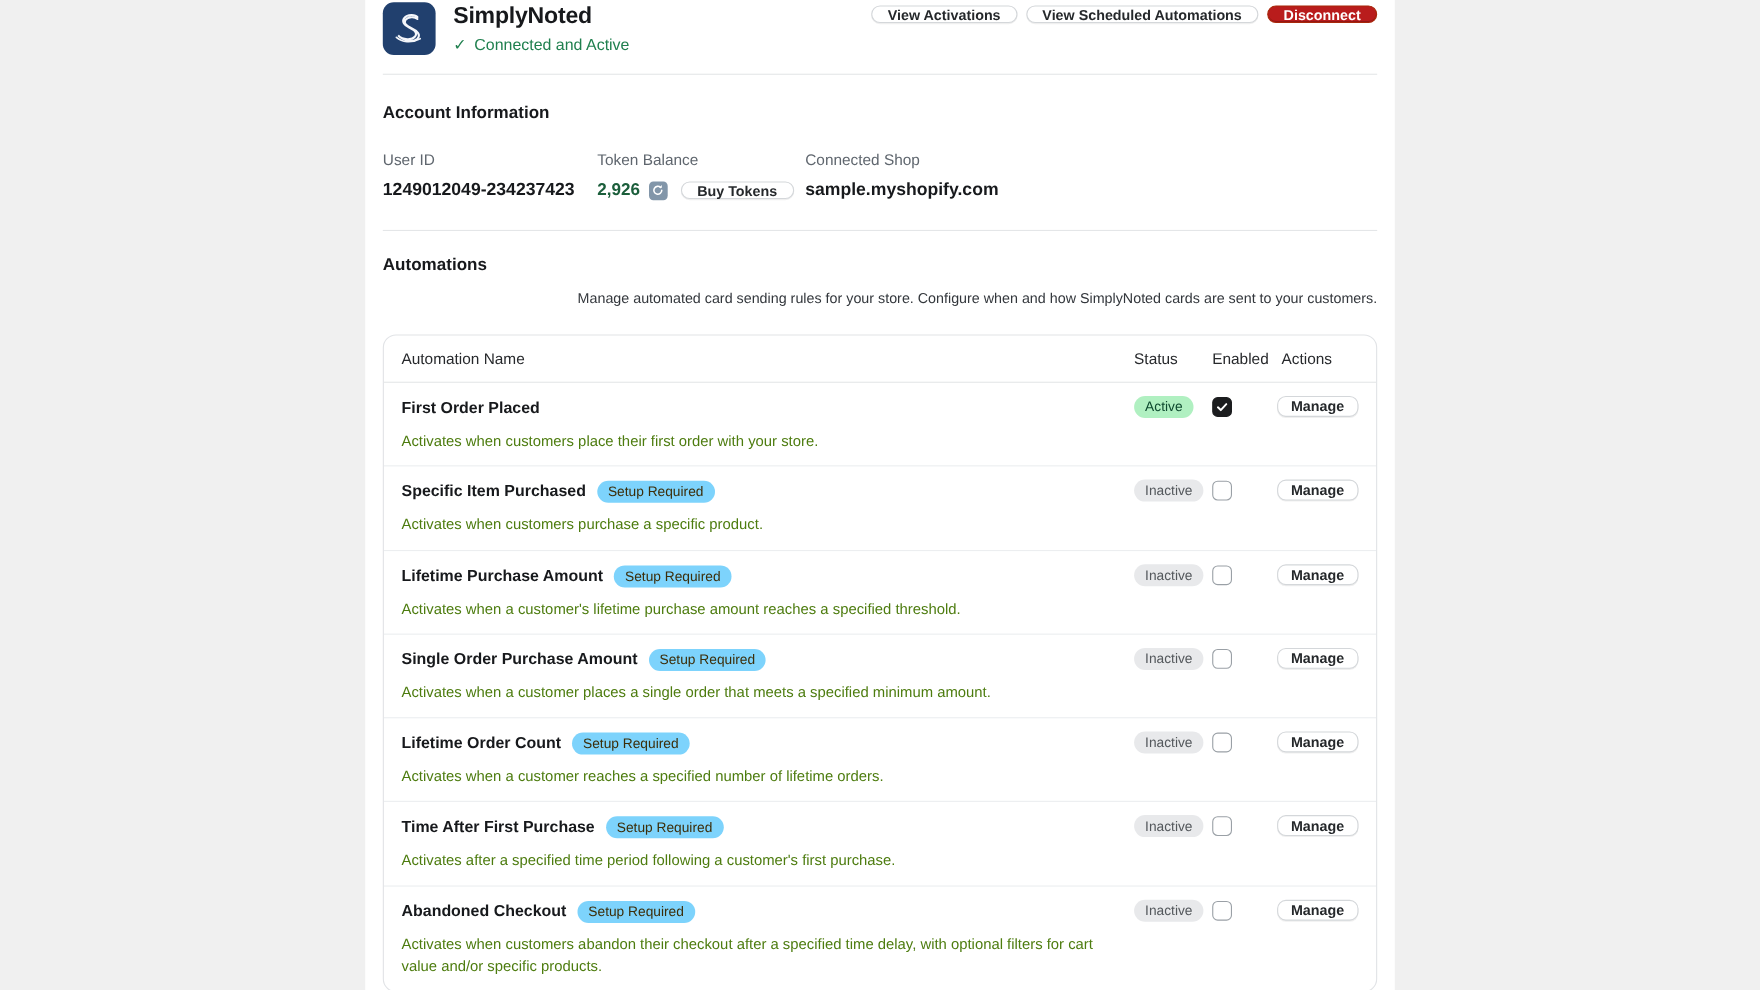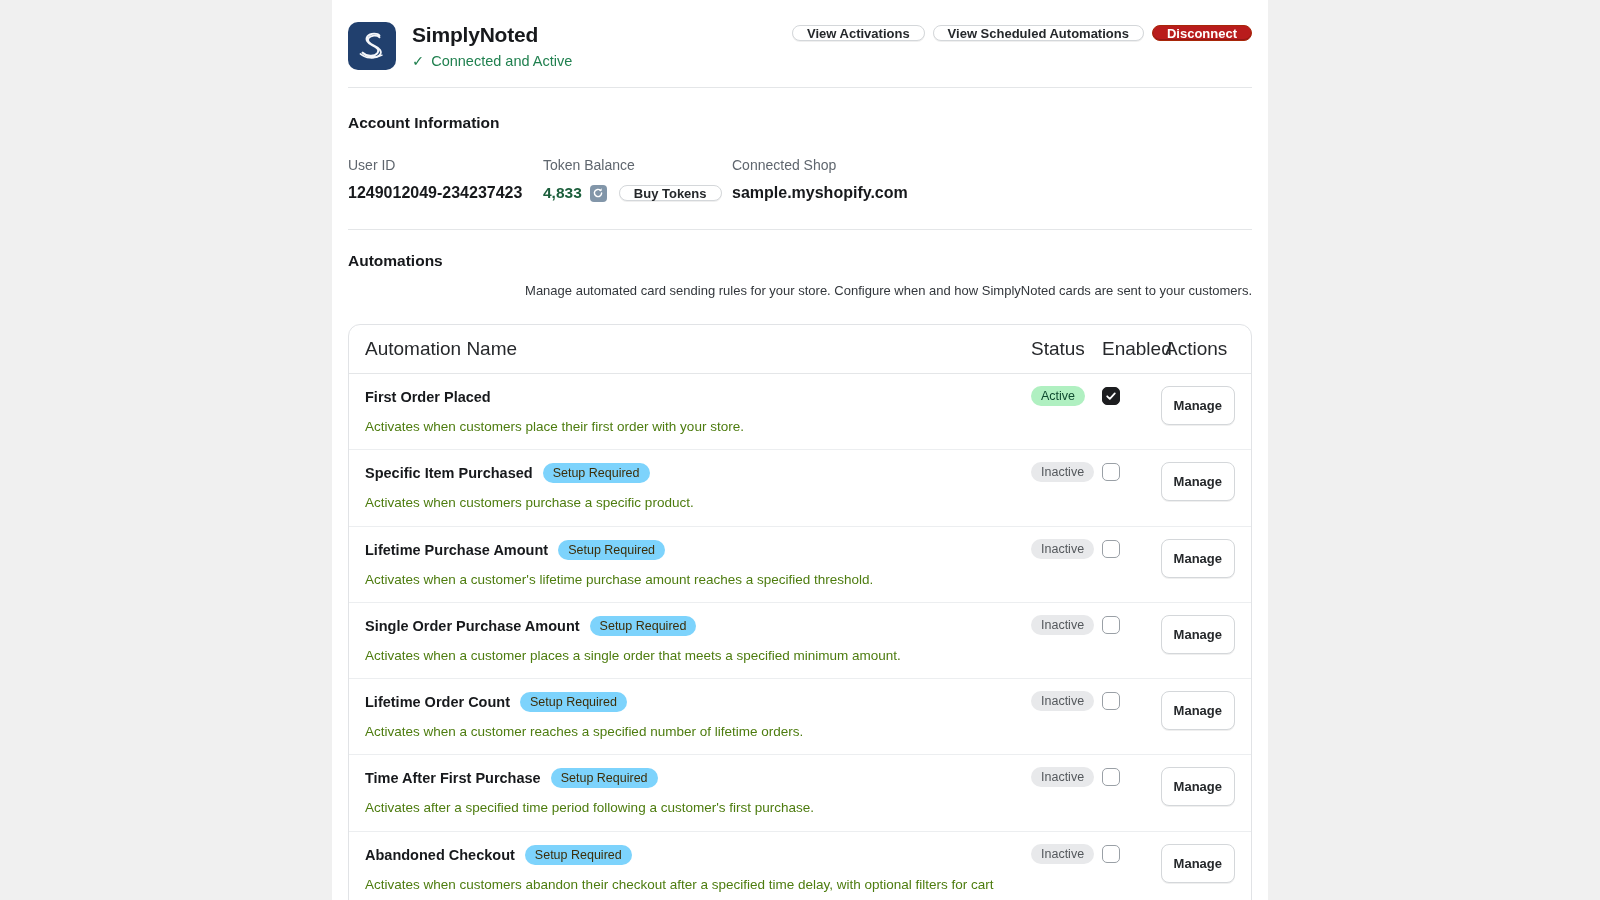--- a/index.html
+++ b/index.html
@@ -16,21 +16,21 @@
     margin: 0 auto;
     background: #ffffff;
     padding: 0 16px;
   }
 
   
   .app-header {
     display: flex;
     justify-content: space-between;
     align-items: flex-start;
-    padding: 22px 0 17px;
+    padding: 2px 0 17px;
     border-bottom: 1px solid #e4e6e8;
   }
   .app-header-left { display: flex; gap: 16px; }
   .app-logo {
     width: 48px; height: 48px;
     background: #21406e;
     border-radius: 10px;
     display: flex; align-items: center; justify-content: center;
     flex: 0 0 auto;
   }
@@ -90,21 +90,21 @@
     overflow: hidden;
     background: #fff;
   }
   .t-row {
     display: grid;
     grid-template-columns: 1fr 71px 63px 70px;
     padding: 12px 16px;
     align-items: start;
   }
   .t-head { padding: 13px 16px; border-bottom: 1px solid #e4e6e8; }
-  .t-head .col-label { font-size: 19px; font-weight: 500; color: #27292c; }
+  .t-head .col-label { font-size: 14px; font-weight: 500; color: #27292c; }
   .t-body .t-row { border-top: 1px solid #eceef0; }
   .t-body .t-row:first-child { border-top: none; }
   .cell-name { padding-right: 16px; }
   .row-title-line { display: flex; align-items: center; gap: 10px; min-height: 22px; }
   .row-name { font-size: 14.5px; font-weight: 600; color: #17191c; }
   .row-desc { margin-top: 9px; font-size: 13.5px; color: #4d7c0f; line-height: 1.5; max-width: 660px; }
   .badge {
     display: inline-flex; align-items: center;
     border-radius: 11px;
     font-size: 12.5px; font-weight: 500;
@@ -121,21 +121,21 @@
     border: 1.5px solid #9aa0a6;
     border-radius: 5px;
     background: #ffffff;
     display: inline-flex; align-items: center; justify-content: center;
     cursor: pointer;
     margin-top: 1px;
   }
   .checkbox svg { display: none; width: 12px; height: 12px; }
   .checkbox.checked { background: #1c1d1f; border-color: #1c1d1f; }
   .checkbox.checked svg { display: block; }
-  .manage-btn { padding: 5px 12px; height: 39px; }
+  .manage-btn { padding: 5px 12px; height: 19px; }
   .cell-actions { justify-content: flex-end; }
 </style>
 </head>
 <body>
 
 <div class="card">
 
   <div class="app-header">
     <div class="app-header-left">
       <div class="app-logo">
@@ -162,21 +162,21 @@
   <div class="account-section">
     <div class="section-heading">Account Information</div>
     <div class="account-fields">
       <div class="account-field field-user-id">
         <div class="field-label">User ID</div>
         <div class="field-value">1249012049-234237423</div>
       </div>
       <div class="account-field field-token">
         <div class="field-label">Token Balance</div>
         <div class="token-row">
-          <span class="token-value">4,833</span>
+          <span class="token-value">2,926</span>
           <button class="refresh-btn">
             <svg viewBox="0 0 16 16" fill="none">
               <path d="M12.8 8 a4.8 4.8 0 1 1 -1.4 -3.4" stroke="#ffffff" stroke-width="1.9" stroke-linecap="round"></path>
               <path d="M12.9 1.6 L12.9 4.9 L9.6 4.9 Z" fill="#ffffff"></path>
             </svg>
           </button>
           <button class="btn buy-tokens-btn">Buy Tokens</button>
         </div>
       </div>
       <div class="account-field">

